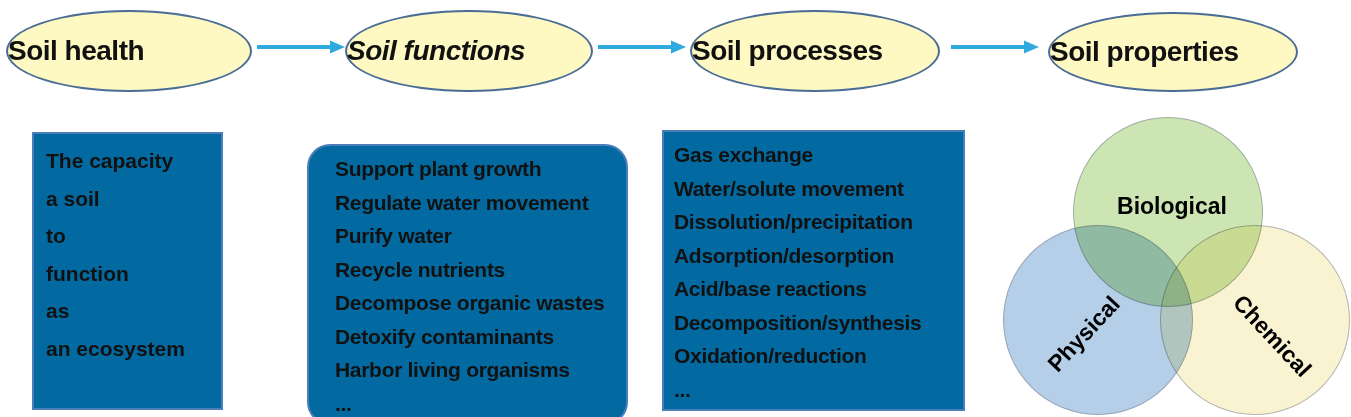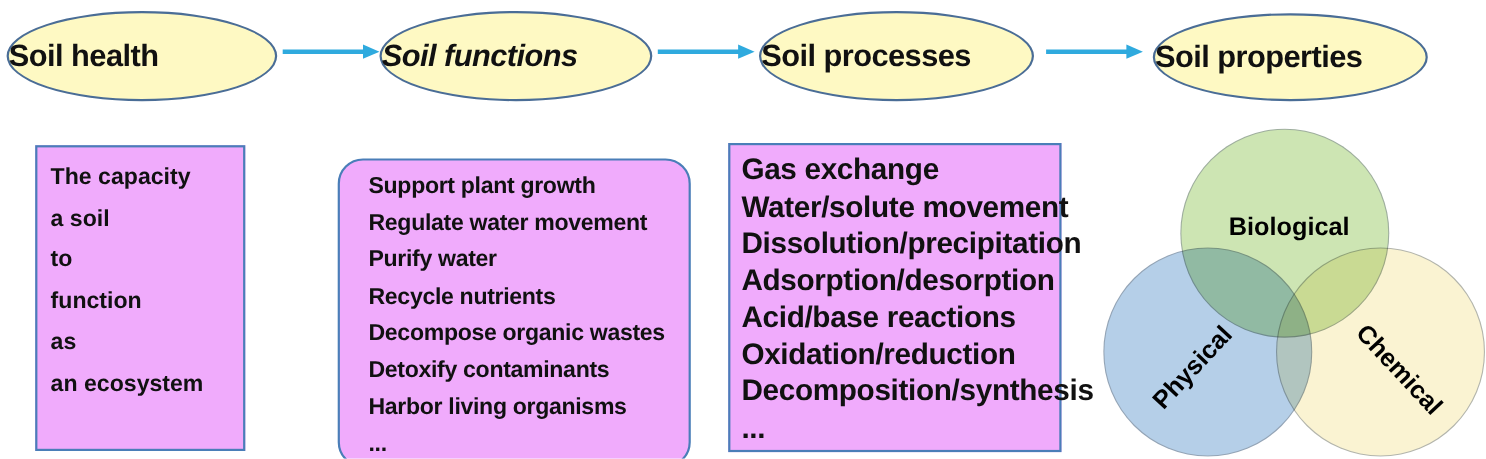--- a/index.html
+++ b/index.html
@@ -19,29 +19,29 @@
   #ellipse-2{left:345px;top:10px;width:244px;height:78px;font-style:italic;}
   #ellipse-3{left:690px;top:10px;width:246px;height:78px;}
   #ellipse-4{left:1048px;top:12px;width:246px;height:76px;}
   
   .arrow{position:absolute;top:39px;}
   #arrow-1{left:256px;}
   #arrow-2{left:597px;}
   #arrow-3{left:950px;}
   
   .tbox{
-    position:absolute;border:2px solid #4a7eb8;background:#f0abfc;
+    position:absolute;border:2px solid #4a7eb8;background:#0369a1;
     color:#111;font-weight:700;box-sizing:border-box;
   }
   #box-definition{left:32px;top:132px;width:191px;height:278px;padding:8px 0 0 12px;}
   #box-definition .line{font-size:21px;line-height:37.5px;white-space:nowrap;}
   #box-functions{left:307px;top:144px;width:321px;height:281px;padding:6px 0 0 26px;border-radius:23px;}
   #box-functions .line{font-size:21px;line-height:33.5px;letter-spacing:-0.3px;white-space:nowrap;}
   #box-processes{left:662px;top:130px;width:303px;height:281px;padding:6px 0 0 10px;}
-  #box-processes .line{font-size:27px;line-height:33.5px;letter-spacing:-0.3px;white-space:nowrap;}
+  #box-processes .line{font-size:21px;line-height:33.5px;letter-spacing:-0.3px;white-space:nowrap;}
   
   #venn{position:absolute;left:1000px;top:115px;width:351px;height:302px;}
   .vcircle{
     position:absolute;width:190px;height:190px;border-radius:50%;
     border:1.5px solid rgba(120,130,140,0.55);
     mix-blend-mode:multiply;box-sizing:border-box;
   }
   #circle-biological{left:73px;top:2px;}
   #circle-physical{left:3px;top:110px;}
   #circle-chemical{left:160px;top:110px;}
@@ -101,22 +101,22 @@
     <div class="line">Harbor living organisms</div>
     <div class="line">...</div>
   </div>
 
   <div class="tbox" id="box-processes">
     <div class="line">Gas exchange</div>
     <div class="line">Water/solute movement</div>
     <div class="line">Dissolution/precipitation</div>
     <div class="line">Adsorption/desorption</div>
     <div class="line">Acid/base reactions</div>
+    <div class="line">Decomposition/synthesis</div>
     <div class="line">Oxidation/reduction</div>
-    <div class="line">Decomposition/synthesis</div>
     <div class="line">...</div>
   </div>
 
   <div id="venn">
     <div class="vcircle" id="circle-biological" style="background-color: rgb(205, 229, 179);"></div>
     <div class="vcircle" id="circle-physical" style="background-color: rgb(181, 207, 232);"></div>
     <div class="vcircle" id="circle-chemical" style="background-color: rgb(250, 243, 210);"></div>
     <div class="vlabel" id="label-biological">Biological</div>
     <div class="vlabel" id="label-physical">Physical</div>
     <div class="vlabel" id="label-chemical">Chemical</div>

